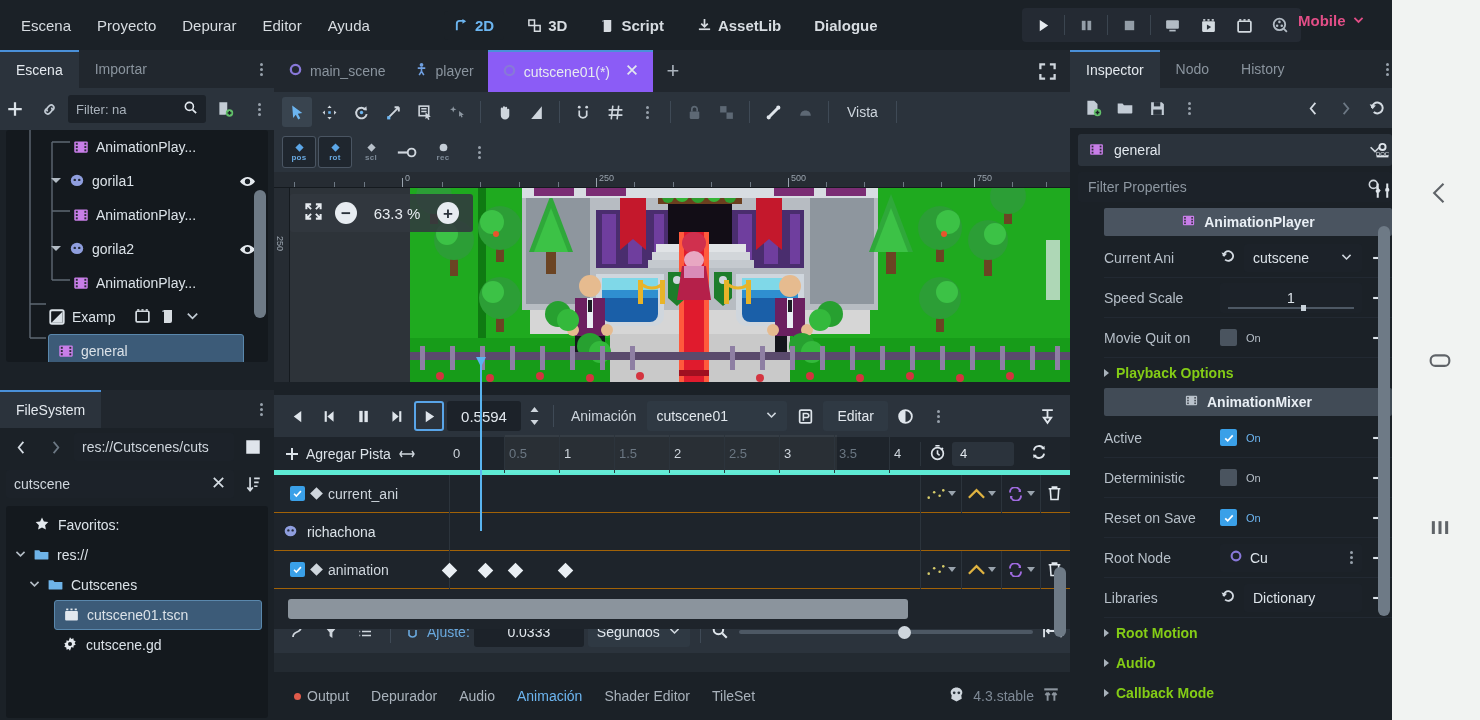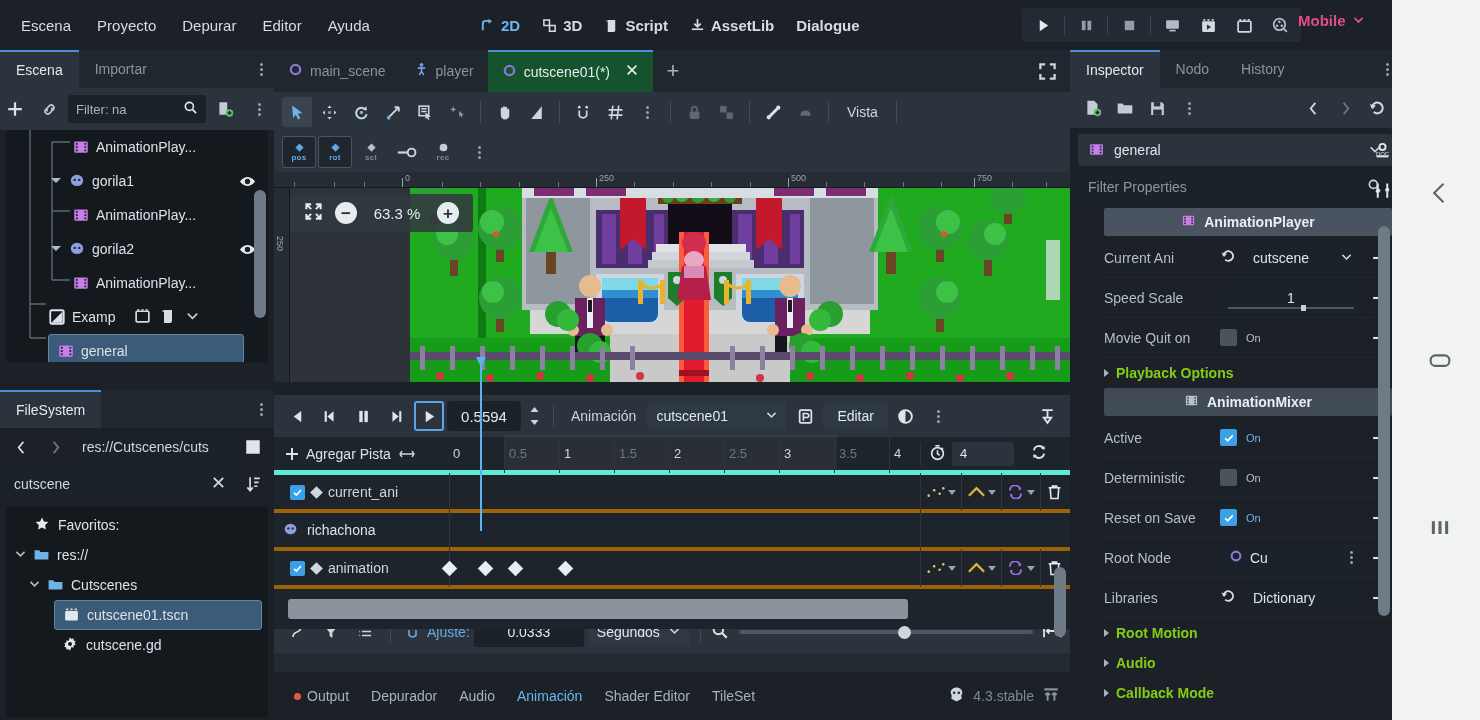--- a/index.html
+++ b/index.html
@@ -19,22 +19,22 @@
     background:#1b2127;
     display:flex; align-items:center;
   }
   .menu-items { display:flex; align-items:center; gap:4px; padding-left:10px; }
   .menu-item {
     padding:6px 11px; border-radius:3px; color:#d7dce1; font-size:15px;
     cursor:pointer; white-space:nowrap;
   }
 
   .main-tabs {
-    position:absolute; left:470px; top:8px; height:34px;
-    display:flex; align-items:center; gap:2px;
+    position:absolute; left:444px; top:8px; height:34px;
+    display:flex; align-items:center; gap:13px;
   }
   .main-tab {
     display:flex; align-items:center; gap:6px;
     padding:6px 10px; border-radius:4px; font-size:15px; font-weight:bold;
     color:#d7dce1; cursor:pointer;
   }
   .main-tab.active { color:#6cb5f0; background:#1b2127; }
   .main-tab svg { display:block; }
 
   .play-group {
@@ -148,21 +148,21 @@
   .fs-row.selected { background:#3c5b78; border:1px solid #5a88ad; border-radius:3px; }
 
   
   .center { position:absolute; left:274px; top:50px; width:796px; height:670px; background:#1b2127; }
 
   .scene-tabs { height:42px; display:flex; align-items:stretch; background:#21272e; }
   .sc-tab {
     display:flex; align-items:center; gap:7px; padding:0 14px; cursor:pointer;
     color:#8a949e; font-size:14px; position:relative;
   }
-  .sc-tab.active { background:#14532d; color:#e6ebf0; border-top:2px solid #4a90d9; }
+  .sc-tab.active { background:#8b5cf6; color:#e6ebf0; border-top:2px solid #4a90d9; }
   .sc-tab .x { margin-left:8px; font-size:17px; color:#d2d9e0; }
   .sc-add { width:40px; display:flex; align-items:center; justify-content:center; font-size:22px; color:#aab3bc; cursor:pointer; }
   .sc-expand { margin-left:auto; width:46px; display:flex; align-items:center; justify-content:center; cursor:pointer; }
 
   .canvas-toolbar {
     height:40px; display:flex; align-items:center; gap:2px; padding:0 8px;
     background:#2b333c;
   }
   .ct-btn {
     width:30px; height:30px; display:flex; align-items:center; justify-content:center;
@@ -261,21 +261,21 @@
     padding-left:8px; border-left:1px solid #2c343c;
   }
   .len-field {
     background:#2b333c; height:24px; min-width:62px; border-radius:3px;
     display:flex; align-items:center; padding:0 8px; font-size:13px; color:#e2e8ee; cursor:text;
   }
 
   .track-rows { position:relative; background:#1e242b; height:136px; }
   .trk-row {
     display:flex; align-items:center; height:38px; position:relative;
-    border-bottom:4px solid #a16207;
+    border-bottom:1px solid #a16207;
   }
   .trk-name {
     width:175px; flex:none; display:flex; align-items:center; gap:7px; padding-left:16px;
     font-size:14px; color:#cfd6dd; white-space:nowrap;
   }
   .trk-name.group { padding-left:8px; color:#dbe2e8; }
   .chk {
     width:15px; height:15px; border-radius:2px; background:#3aa0e8;
     display:flex; align-items:center; justify-content:center; flex:none; cursor:pointer;
   }

